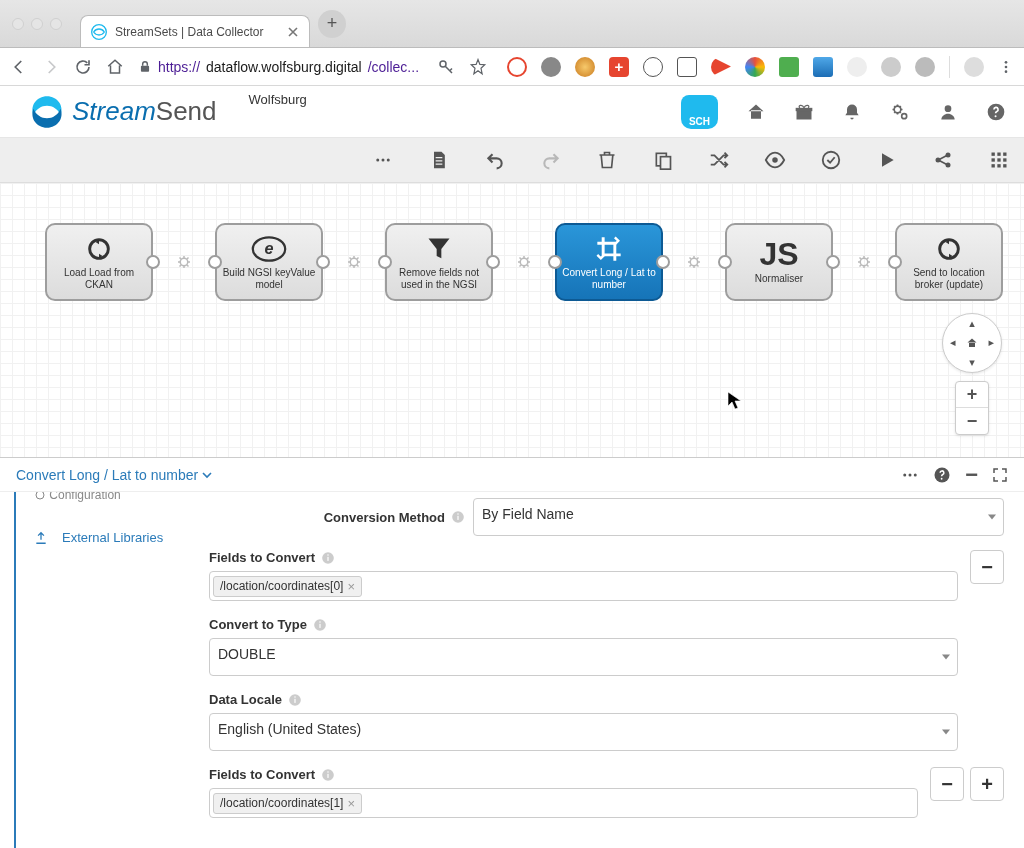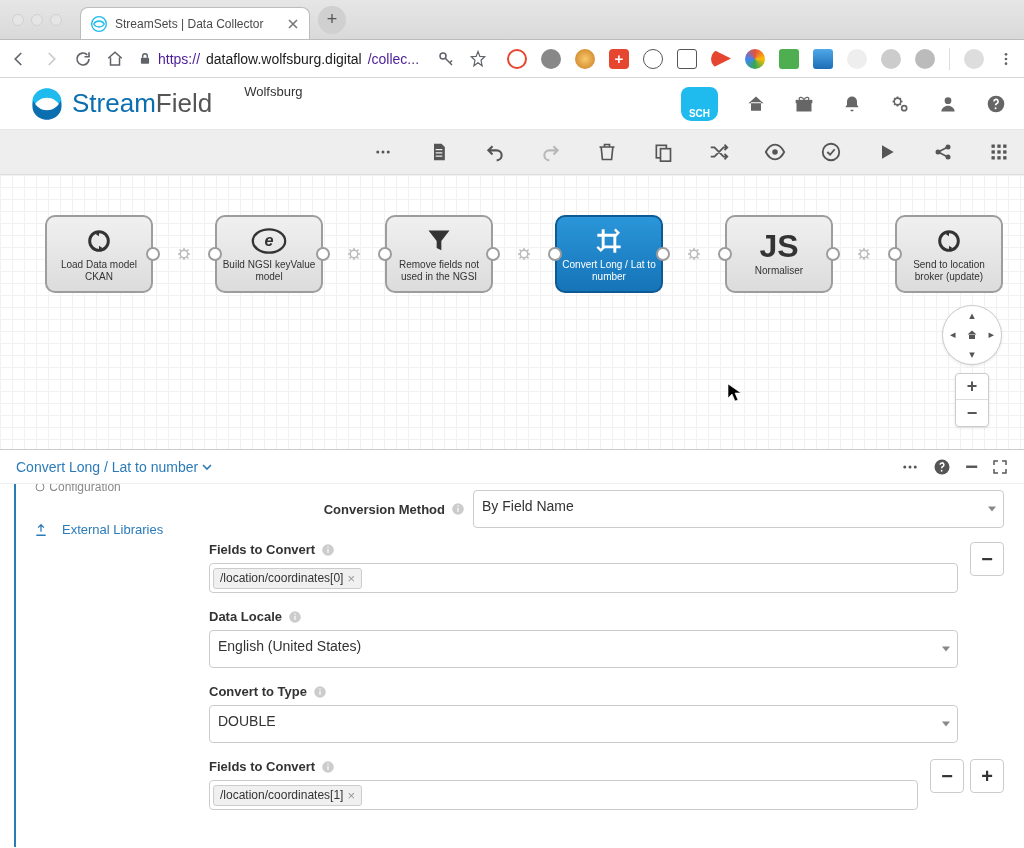--- a/index.html
+++ b/index.html
@@ -1,18 +1,18 @@
 <!DOCTYPE html>
 <html><head>
 <meta charset="utf-8">
 <style>
   * { box-sizing: border-box; margin:0; padding:0; }
   body { font-family: -apple-system, "Helvetica Neue", Arial, sans-serif; font-size:13px; color:#333; background:#fff; width:1024px; height:848px; overflow:hidden; }
   
-  .chrome-top { height:40px; background: linear-gradient(#e6e6e6,#d9d9d9); display:flex; align-items:center; padding-left:12px; border-bottom:1px solid #bcbcbc; }
+  .chrome-top { height:48px; background: linear-gradient(#e6e6e6,#d9d9d9); display:flex; align-items:center; padding-left:12px; border-bottom:1px solid #bcbcbc; }
   .mac-dots { display:flex; gap:7px; margin-right:18px; }
   .mac-dot { width:12px; height:12px; border-radius:50%; background:#e5e5e5; border:1px solid #d0d0d0; }
   .tab { background:#fff; height:32px; display:flex; align-items:center; padding:0 10px; border-top-left-radius:8px; border-top-right-radius:8px; gap:8px; border:1px solid #bcbcbc; border-bottom:none; align-self:flex-end; min-width:230px; }
   .tab .favicon { width:16px; height:16px; border-radius:2px; }
   .tab .title { font-size:12px; color:#4a4a4a; flex:1; white-space:nowrap; overflow:hidden; text-overflow:ellipsis; }
   .newtab { width:28px; height:28px; background:#d0d0d0; border-radius:50%; margin-left:8px; display:flex; align-items:center; justify-content:center; align-self:center; font-size:18px; color:#555; }
   .chrome-bar { height:38px; background:#fff; border-bottom:1px solid #d8d8d8; display:flex; align-items:center; padding:0 10px; gap:14px; }
   .chrome-bar .ci { width:18px; height:18px; display:flex; align-items:center; justify-content:center; color:#5f6368; }
   .chrome-bar .fwd { opacity:0.35; }
   .url-box { flex:0 0 285px; display:flex; align-items:center; gap:6px; font-size:14px; }
@@ -163,21 +163,21 @@
       </svg>
   </div>
 </div>
 
 <div class="app-header">
   <div class="logo">
     <svg class="logo-swirl" viewBox="0 0 48 48">
       <path d="M24 4c13 0 22 12 17 24-3-8-10-12-17-12S10 20 7 28C2 16 11 4 24 4z" fill="#1fbaee"></path>
       <path d="M24 44c-13 0-22-12-17-24 3 8 10 12 17 12s14-4 17-12c5 12-4 24-17 24z" fill="#0a6eaf"></path>
     </svg>
-    <span><span style="font-weight:400;">Stream</span><span style="font-weight:300;color:#555;">Field</span></span>
+    <span><span style="font-weight:400;font-style:italic;">Stream</span><span style="font-weight:300;color:#555;">Send</span></span>
   </div>
   <div class="org">Wolfsburg</div>
   <div class="header-icons">
     <div class="sch-badge">SCH</div>
     <svg class="hi" viewBox="0 0 24 24">
         <path d="M3 11l9-8 9 8M6 10v10h12V10" fill="#666"></path>
       </svg>
     <svg class="hi" viewBox="0 0 24 24">
         <rect x="3" y="9" width="18" height="12" fill="#666"></rect>
         <rect x="2" y="7" width="20" height="4" fill="#666"></rect>
@@ -285,21 +285,21 @@
 
 <div class="canvas">
   <div class="stage-row" id="stage-row">
       <div class="stage">
         <div class="icon-slot">
           <svg width="32" height="28" viewBox="0 0 24 24">
             <circle cx="12" cy="12" r="8" fill="none" stroke="currentColor" stroke-width="2.5"></circle>
             <path d="M12 4l-3 2 3 2M12 20l3-2-3-2" fill="currentColor"></path>
           </svg>
         </div>
-        <div class="label">Load Data model CKAN</div>
+        <div class="label">Load Load from CKAN</div>
         <div class="port out"></div>
       </div>
       <div class="connector">
         <svg class="conn-gear" viewBox="0 0 24 24">
           <circle cx="12" cy="12" r="5" fill="none" stroke="#bbb" stroke-width="2"></circle>
           <path d="M12 4v3M12 17v3M4 12h3M17 12h3M6 6l2 2M16 16l2 2M18 6l-2 2M6 18l2-2" stroke="#bbb" stroke-width="2"></path>
         </svg>
         <div class="arrowhead"></div>
       </div>
       <div class="stage">
@@ -469,42 +469,42 @@
                   <rect x="11" y="10" width="2" height="7" fill="#fff"></rect>
                   <circle cx="12" cy="7" r="1.3" fill="#fff"></circle>
                 </svg>
               </div>
               <div class="token-input">
                 <span class="token">/location/coordinates[0]<span class="x">×</span></span>
               </div>
             </div>
             <div class="block">
               <div class="lbl-line">
+                <span>Convert to Type</span>
+                <svg class="info-icon" viewBox="0 0 24 24">
+                  <circle cx="12" cy="12" r="10" fill="#ccc"></circle>
+                  <rect x="11" y="10" width="2" height="7" fill="#fff"></rect>
+                  <circle cx="12" cy="7" r="1.3" fill="#fff"></circle>
+                </svg>
+              </div>
+              <div class="select-wrap double">
+                <div class="select-like" style="line-height:30px;">DOUBLE</div>
+              </div>
+            </div>
+            <div class="block">
+              <div class="lbl-line">
                 <span>Data Locale</span>
                 <svg class="info-icon" viewBox="0 0 24 24">
                   <circle cx="12" cy="12" r="10" fill="#ccc"></circle>
                   <rect x="11" y="10" width="2" height="7" fill="#fff"></rect>
                   <circle cx="12" cy="7" r="1.3" fill="#fff"></circle>
                 </svg>
               </div>
               <div class="select-wrap double">
                 <div class="select-like" style="line-height:30px;">English (United States)</div>
-              </div>
-            </div>
-            <div class="block">
-              <div class="lbl-line">
-                <span>Convert to Type</span>
-                <svg class="info-icon" viewBox="0 0 24 24">
-                  <circle cx="12" cy="12" r="10" fill="#ccc"></circle>
-                  <rect x="11" y="10" width="2" height="7" fill="#fff"></rect>
-                  <circle cx="12" cy="7" r="1.3" fill="#fff"></circle>
-                </svg>
-              </div>
-              <div class="select-wrap double">
-                <div class="select-like" style="line-height:30px;">DOUBLE</div>
               </div>
             </div>
           </div>
           <div class="btns">
             <div class="sqbtn">−</div>
           </div>
         </div>
         <div class="grp">
           <div class="fields">
             <div class="block">

